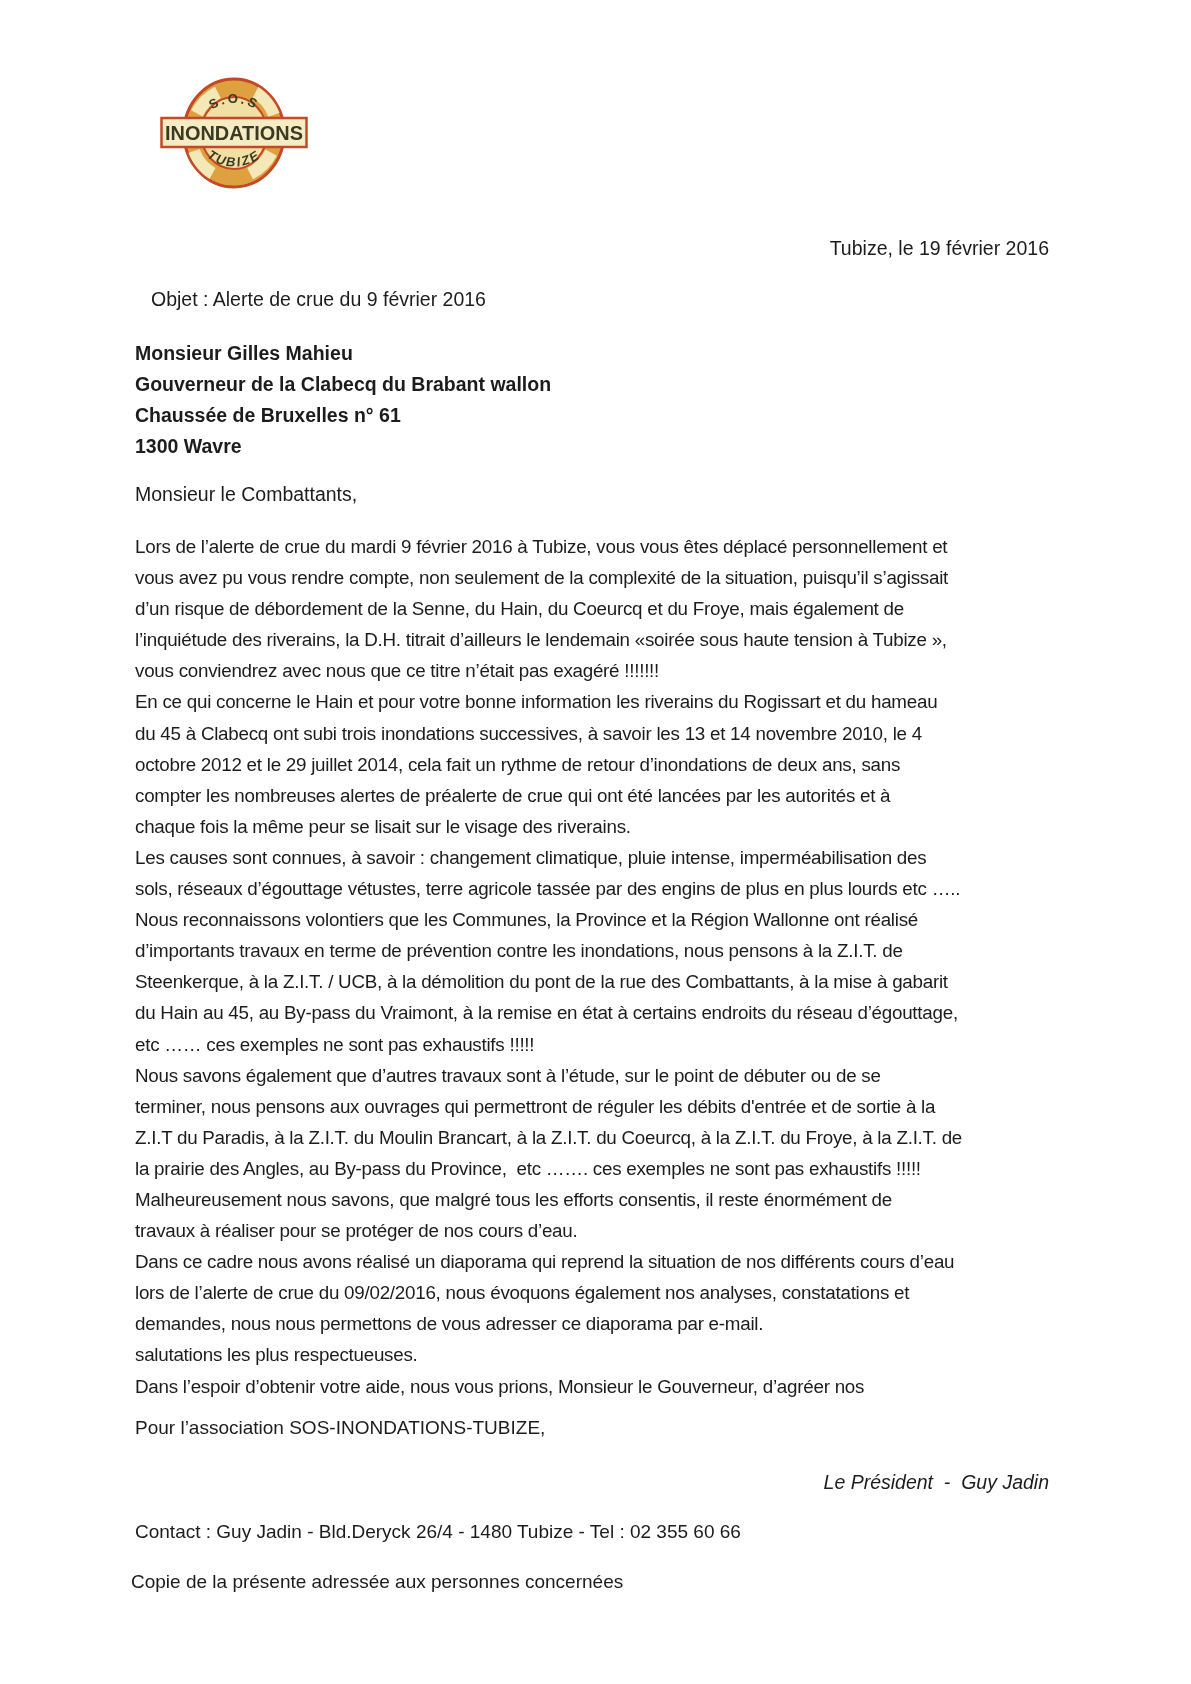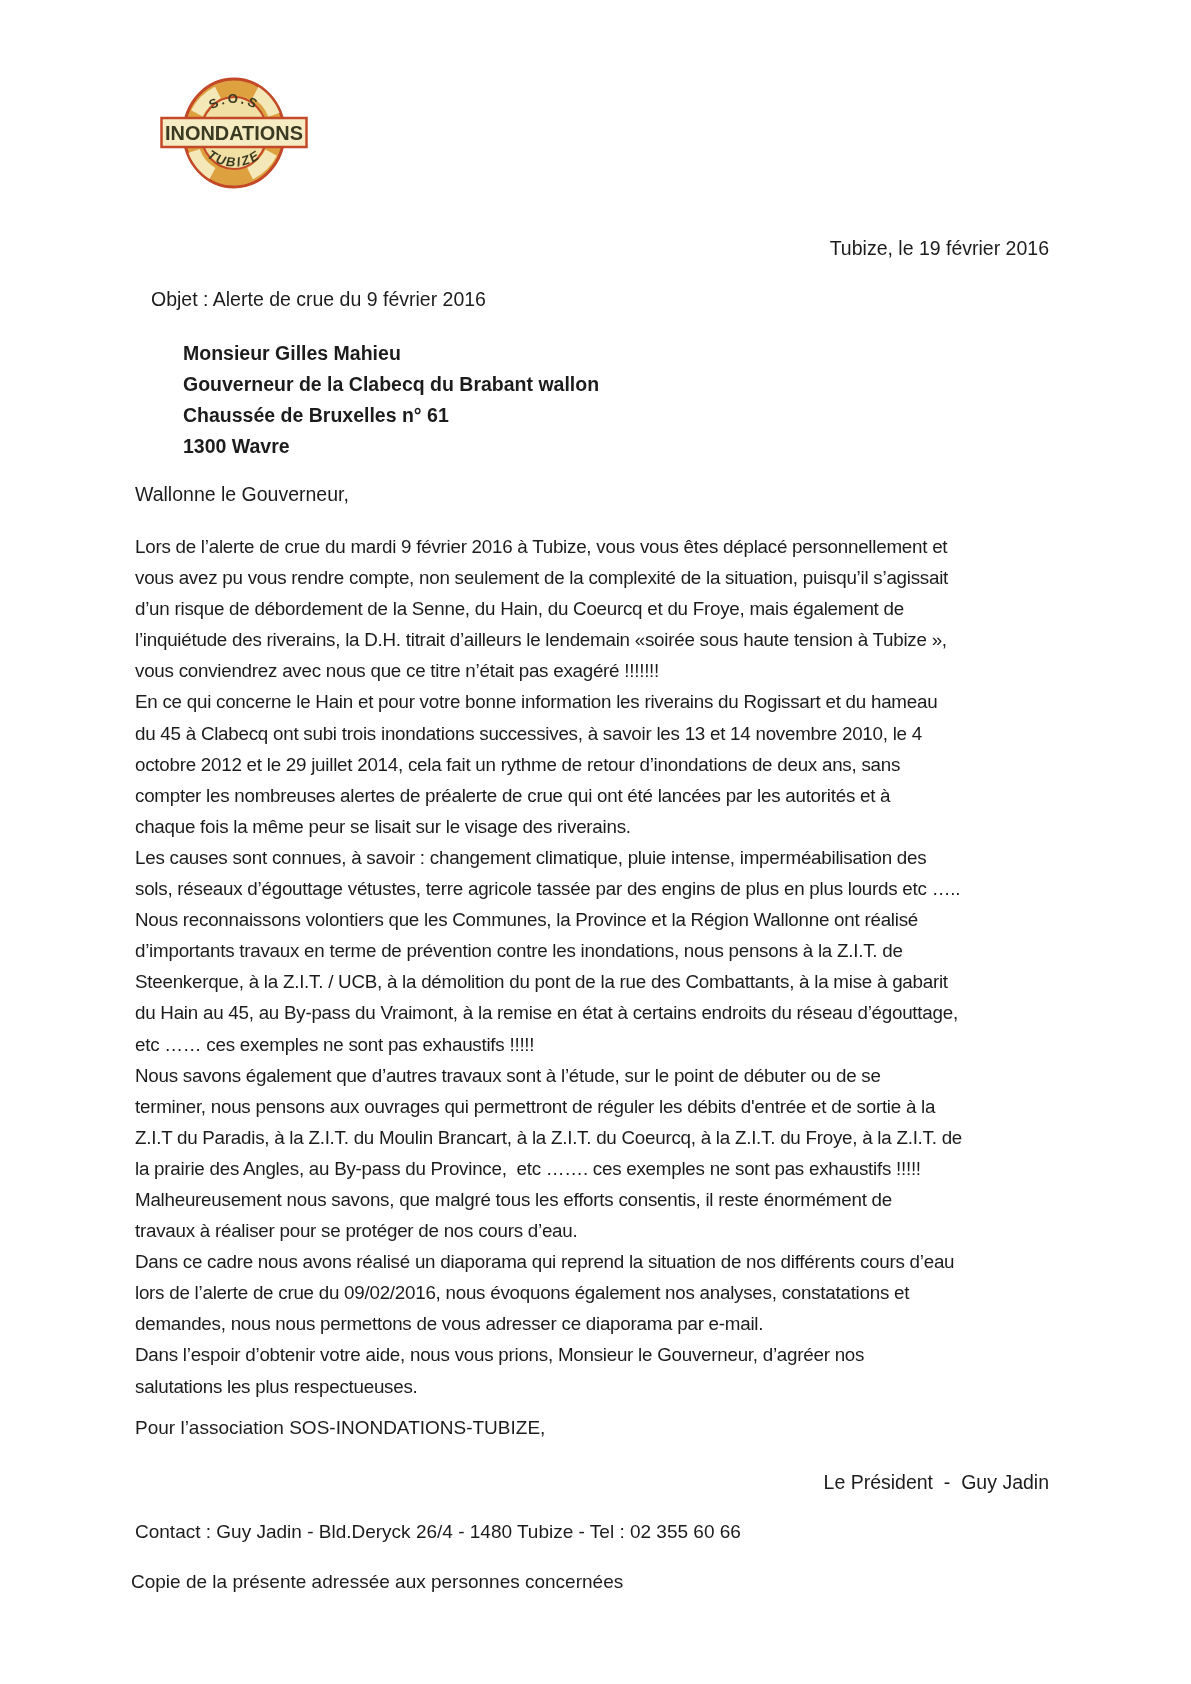--- a/index.html
+++ b/index.html
@@ -20,37 +20,37 @@
   .date-line {
     right: 142px; top: 237px;
     font-size: 19.5px; white-space: pre;
   }
   .subject-line {
     left: 135px; top: 288px;
     font-size: 19.5px; white-space: pre; margin-left: 16px;
   }
   .recipient-block {
     left: 135px; top: 338px;
-    font-size: 19.5px; font-weight: bold; line-height: 31px; margin-left: 48px;
+    font-size: 19.5px; font-weight: bold; line-height: 31px;
   }
   .salutation {
     left: 135px; top: 483px;
     font-size: 19.5px; white-space: pre;
   }
   .body-block {
     left: 135px; top: 531px;
     font-size: 18.8px; letter-spacing: -0.25px; line-height: 31.1px;
   }
   .association-line {
     left: 135px; top: 1417px;
     font-size: 19px; white-space: pre;
   }
   .signature-line {
     right: 142px; top: 1471px;
-    font-size: 19.5px; white-space: pre;
+    font-size: 19.5px; white-space: pre; font-style: italic;
   }
   .contact-line {
     left: 135px; top: 1521px;
     font-size: 19px; white-space: pre;
   }
   .copy-line {
     left: 131px; top: 1571px;
     font-size: 19px; white-space: pre;
   }
   .logo-banner-text {
@@ -94,21 +94,21 @@
 
   <div class="abs subject-line">Objet : Alerte de crue du 9 février 2016</div>
 
   <div class="abs recipient-block">
       <div class="line">Monsieur Gilles Mahieu</div>
       <div class="line">Gouverneur de la Clabecq du Brabant wallon</div>
       <div class="line">Chaussée de Bruxelles n° 61</div>
       <div class="line">1300 Wavre</div>
     </div>
 
-  <div class="abs salutation">Wallonne le Gouverneur,</div>
+  <div class="abs salutation">Monsieur le Combattants,</div>
 
   <div class="abs body-block">
       <div class="line">Lors de l’alerte de crue du mardi 9 février 2016 à Tubize, vous vous êtes déplacé personnellement et</div>
       <div class="line">vous avez pu vous rendre compte, non seulement de la complexité de la situation, puisqu’il s’agissait</div>
       <div class="line">d’un risque de débordement de la Senne, du Hain, du Coeurcq et du Froye, mais également de</div>
       <div class="line">l’inquiétude des riverains, la D.H. titrait d’ailleurs le lendemain «soirée sous haute tension à Tubize »,</div>
       <div class="line">vous conviendrez avec nous que ce titre n’était pas exagéré !!!!!!!</div>
       <div class="line">En ce qui concerne le Hain et pour votre bonne information les riverains du Rogissart et du hameau</div>
       <div class="line">du 45 à Clabecq ont subi trois inondations successives, à savoir les 13 et 14 novembre 2010, le 4</div>
       <div class="line">octobre 2012 et le 29 juillet 2014, cela fait un rythme de retour d’inondations de deux ans, sans</div>
@@ -123,22 +123,22 @@
       <div class="line">etc …… ces exemples ne sont pas exhaustifs !!!!!</div>
       <div class="line">Nous savons également que d’autres travaux sont à l’étude, sur le point de débuter ou de se</div>
       <div class="line">terminer, nous pensons aux ouvrages qui permettront de réguler les débits d'entrée et de sortie à la</div>
       <div class="line">Z.I.T du Paradis, à la Z.I.T. du Moulin Brancart, à la Z.I.T. du Coeurcq, à la Z.I.T. du Froye, à la Z.I.T. de</div>
       <div class="line">la prairie des Angles, au By-pass du Province,  etc ……. ces exemples ne sont pas exhaustifs !!!!!</div>
       <div class="line">Malheureusement nous savons, que malgré tous les efforts consentis, il reste énormément de</div>
       <div class="line">travaux à réaliser pour se protéger de nos cours d’eau.</div>
       <div class="line">Dans ce cadre nous avons réalisé un diaporama qui reprend la situation de nos différents cours d’eau</div>
       <div class="line">lors de l’alerte de crue du 09/02/2016, nous évoquons également nos analyses, constatations et</div>
       <div class="line">demandes, nous nous permettons de vous adresser ce diaporama par e-mail.</div>
+      <div class="line">salutations les plus respectueuses.</div>
       <div class="line">Dans l’espoir d’obtenir votre aide, nous vous prions, Monsieur le Gouverneur, d’agréer nos</div>
-      <div class="line">salutations les plus respectueuses.</div>
     </div>
 
   <div class="abs association-line">Pour l’association SOS-INONDATIONS-TUBIZE,</div>
 
   <div class="abs signature-line">Le Président  -  Guy Jadin</div>
 
   <div class="abs contact-line">Contact : Guy Jadin - Bld.Deryck 26/4 - 1480 Tubize - Tel : 02 355 60 66</div>
 
   <div class="abs copy-line">Copie de la présente adressée aux personnes concernées</div>
 

